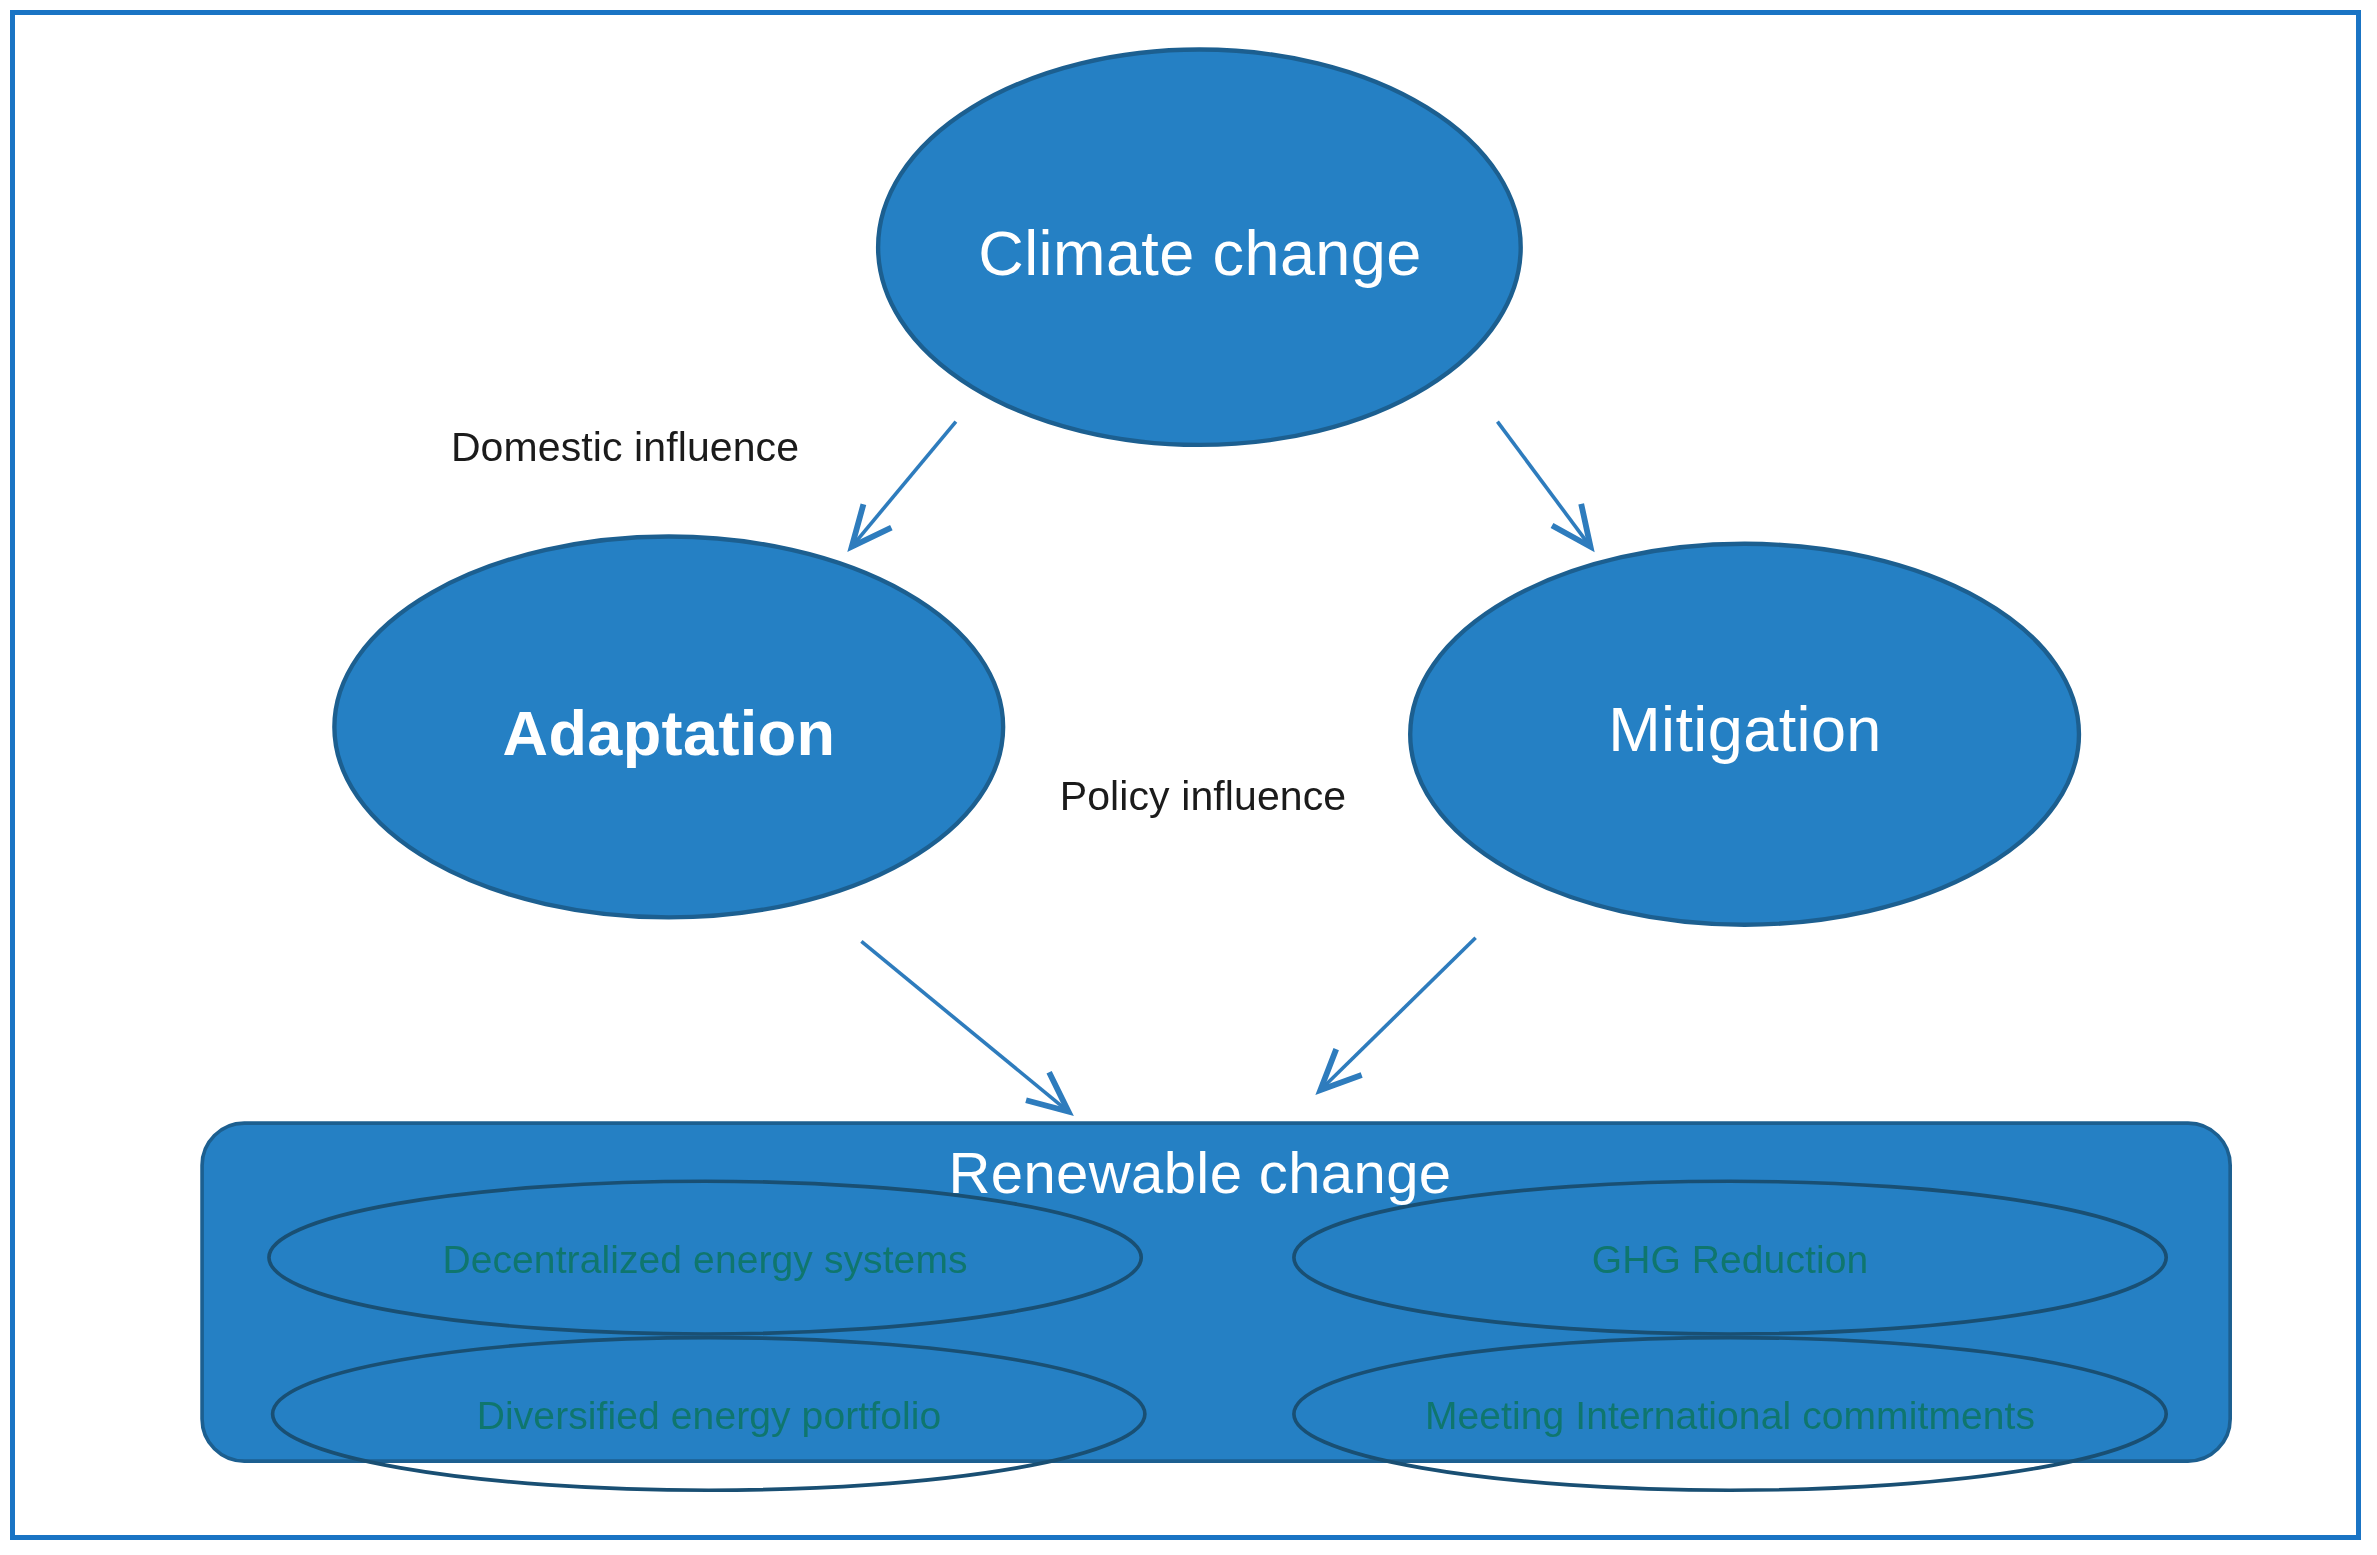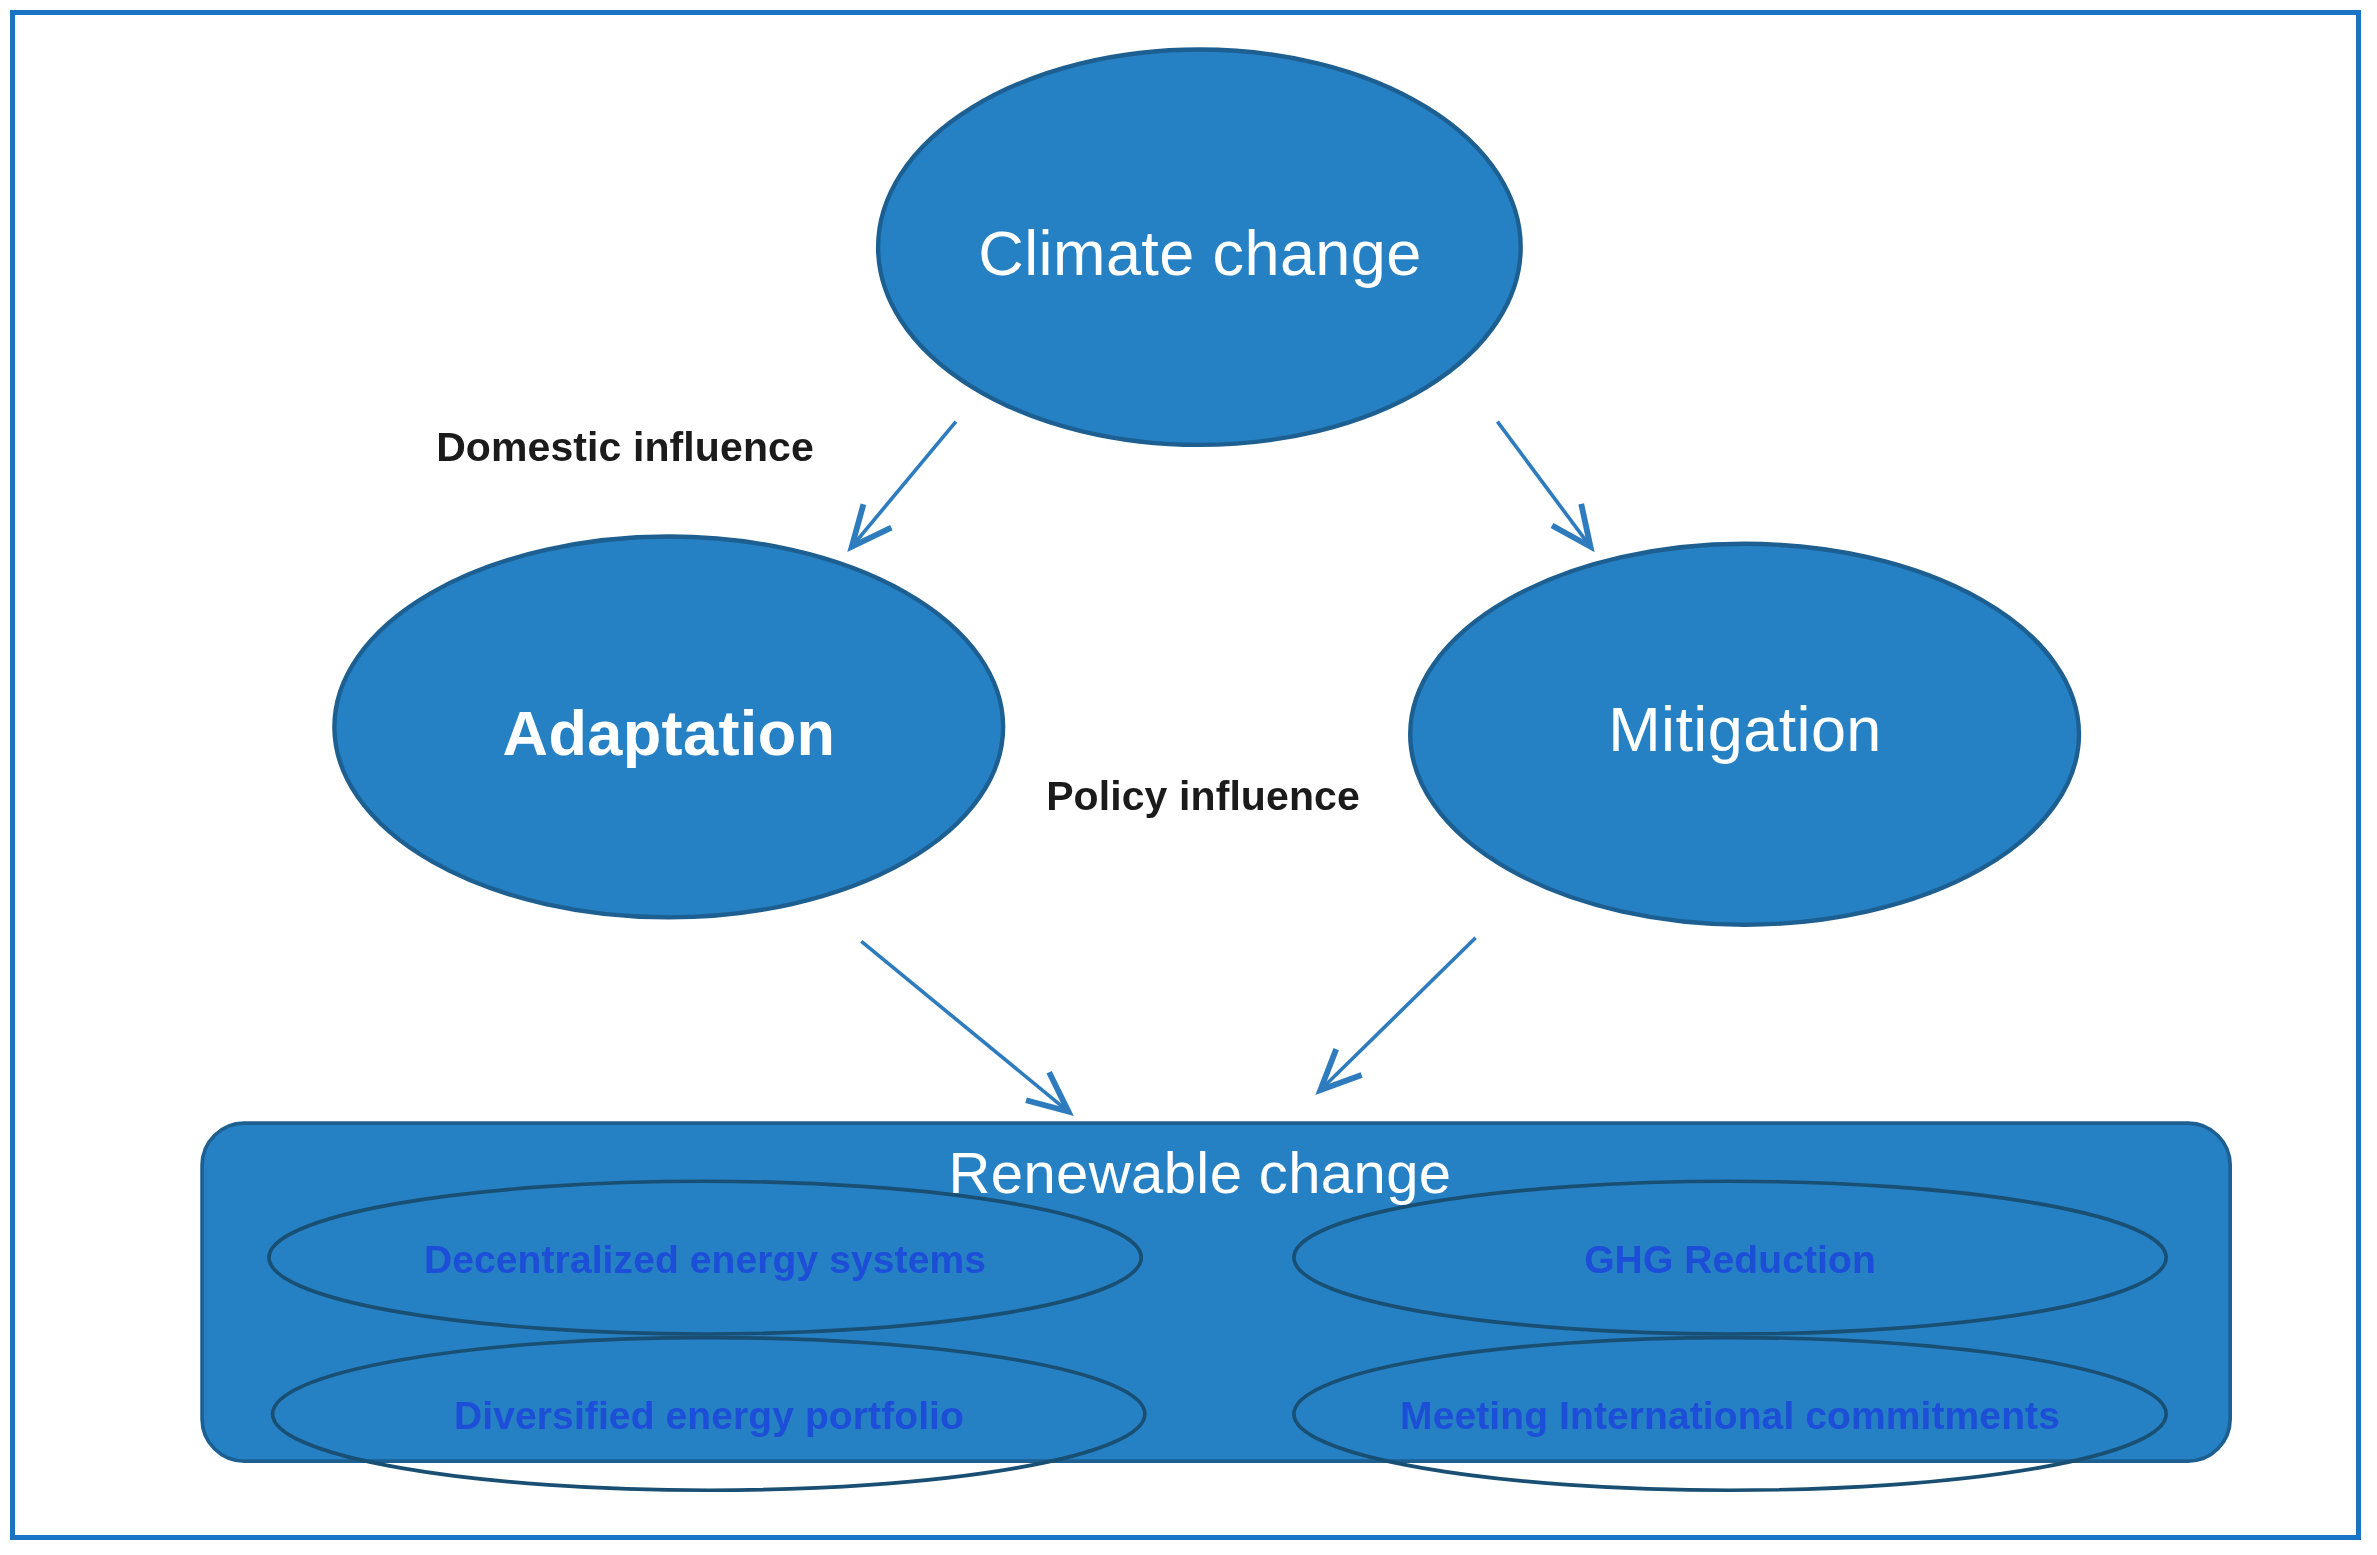--- a/index.html
+++ b/index.html
@@ -42,30 +42,30 @@
     color: #ffffff;
     text-align: center;
     white-space: nowrap;
     transform: translate(-50%, -50%);
     font-weight: 400;
     letter-spacing: 0.4px;
   }
   .edge-label {
     position: absolute;
     color: #1b1b1b;
-    font-weight: 700;
+    font-weight: 400;
     white-space: nowrap;
     transform: translate(-50%, -50%);
     letter-spacing: 0.1px;
     text-align: right;
   }
   .sub-label {
     position: absolute;
-    color: #1d4ed8;
-    font-weight: 700;
+    color: #0f766e;
+    font-weight: 400;
     white-space: nowrap;
     transform: translate(-50%, -50%);
     letter-spacing: 0.1px;
   }
   .box-title {
     position: absolute;
     color: #ffffff;
     white-space: nowrap;
     transform: translate(-50%, -50%);
     font-weight: 400;

